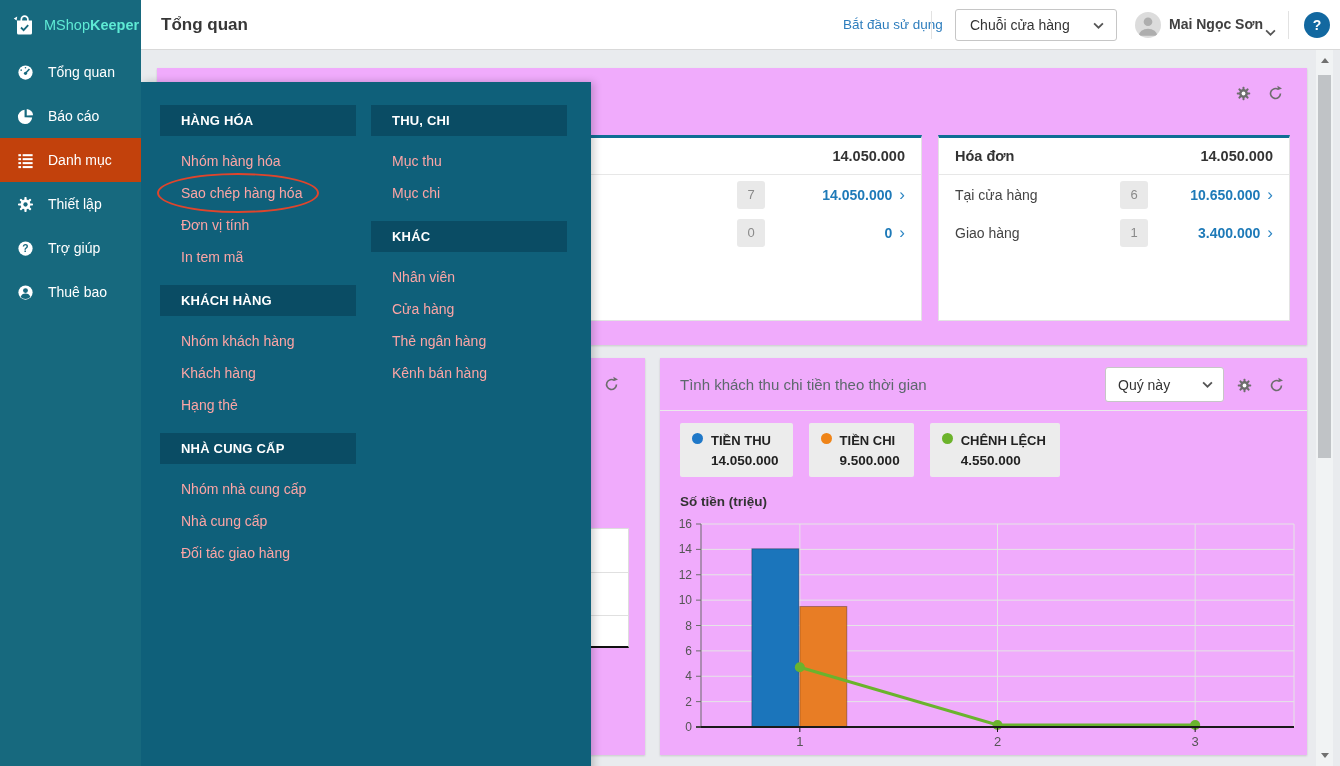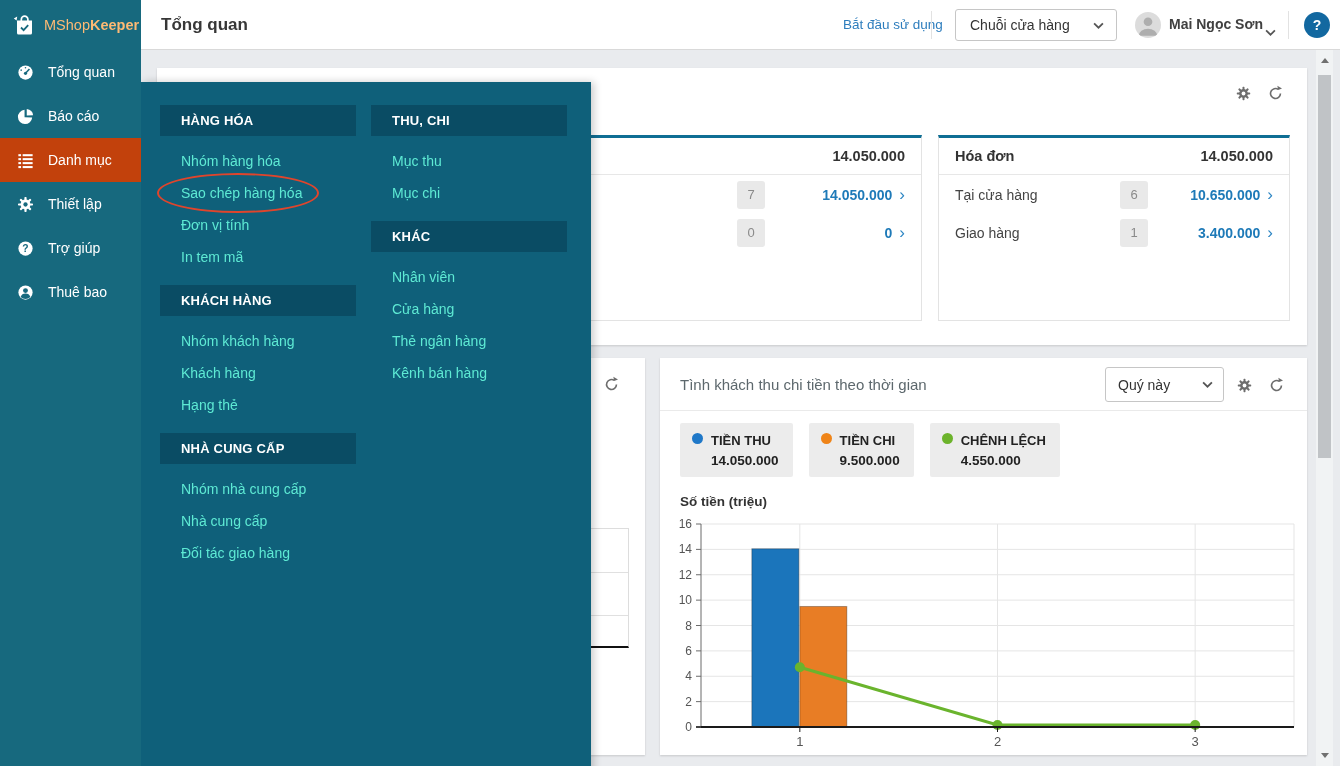--- a/index.html
+++ b/index.html
@@ -4,21 +4,21 @@
 <style>
   * { margin:0; padding:0; box-sizing:border-box; }
   html,body { width:1340px; height:766px; }
   body { position:relative; overflow:hidden; background:#e9ebee;
          font-family:"Liberation Sans", sans-serif; color:#333; }
 
   
   .sidebar { position:absolute; left:0; top:0; width:141px; height:766px;
              background:#17697e; z-index:20; }
   .logo { height:50px; display:flex; align-items:center; gap:8px; padding-left:12px; }
-  .brand { color:#fdba74; font-size:14.5px; white-space:nowrap; }
+  .brand { color:#5eead4; font-size:14.5px; white-space:nowrap; }
   .brand b { font-weight:bold; }
   .nav { position:absolute; top:50px; left:0; right:0; }
   .nav-item { height:44px; display:flex; align-items:center; gap:13px;
               padding-left:16px; color:#fff; font-size:14px; cursor:pointer; }
   .nav-item.active { background:#c2410c; }
   .nav-item svg { flex:0 0 auto; }
 
   
   .header { position:absolute; left:141px; top:0; width:1199px; height:50px;
             background:#fff; border-bottom:1px solid #d9d9d9; z-index:15; }
@@ -34,21 +34,21 @@
   .avatar { position:absolute; left:994px; top:12px; width:26px; height:26px;
             border-radius:50%; background:#dcdcdc; overflow:hidden; }
   .user-name { position:absolute; left:1028px; top:0; line-height:49px;
                font-weight:bold; font-size:14px; color:#404040; cursor:pointer; }
   .user-chevron { position:absolute; left:1124px; top:22px; cursor:pointer; }
   .help-btn { position:absolute; left:1163px; top:12px; width:26px; height:26px;
               border-radius:50%; background:#1268a0; color:#fff; font-weight:bold;
               font-size:14px; line-height:26px; text-align:center; cursor:pointer; }
 
   
-  .panel { position:absolute; background:#ffffff; box-shadow:0 1px 2px rgba(0,0,0,.15); z-index:1; }
+  .panel { position:absolute; background:#f0abfc; box-shadow:0 1px 2px rgba(0,0,0,.15); z-index:1; }
   .panel1 { left:157px; top:68px; width:1150px; height:277px; }
   .panel2 { left:157px; top:358px; width:488px; height:397px; }
   .panel3 { left:660px; top:358px; width:647px; height:397px; }
   .icon-btn { position:absolute; cursor:pointer; width:17px; height:17px; }
 
   .card { position:absolute; top:67px; height:186px; background:#fff;
           border:1px solid #e3e3e3; border-top:3px solid #0f6e94; }
   .cardA { left:19px;  width:746px; }
   .cardB { left:781px; width:352px; }
   .card-head { display:flex; justify-content:space-between; align-items:center;
@@ -89,21 +89,21 @@
   #chart text { font-family:"Liberation Sans", sans-serif; }
 
   
   .mega-menu { position:absolute; left:141px; top:50px; width:450px; height:716px;
                background:#0f607a; z-index:10; box-shadow:3px 0 8px rgba(0,0,0,.2);margin-top:32px; }
   .menu-col { position:absolute; top:0; width:196px; padding-top:23px; }
   .col1 { left:19px; } .col2 { left:230px; }
   .section-title { height:31px; line-height:31px; background:#0a4c64; color:#fff;
                    font-weight:bold; font-size:13px; padding-left:21px; letter-spacing:.2px; }
   .menu-items { padding:9px 0 12px; }
-  .menu-item { height:32px; line-height:32px; padding-left:21px; color:#5eead4;
+  .menu-item { height:32px; line-height:32px; padding-left:21px; color:#fca5a5;
                font-size:14px; cursor:pointer; white-space:nowrap; }
   .highlight-ellipse { position:absolute; left:16px; top:91px; width:162px; height:40px;
                        border:2px solid #e0452c; border-radius:50%; z-index:12;
                        pointer-events:none; }
 
   
   .scrollbar { position:absolute; left:1316px; top:50px; width:17px; height:716px;
                background:#f1f3f4; z-index:5; }
   .sb-thumb { position:absolute; left:2px; top:25px; width:13px; height:383px;
               background:#c0c3c6; cursor:pointer; }

